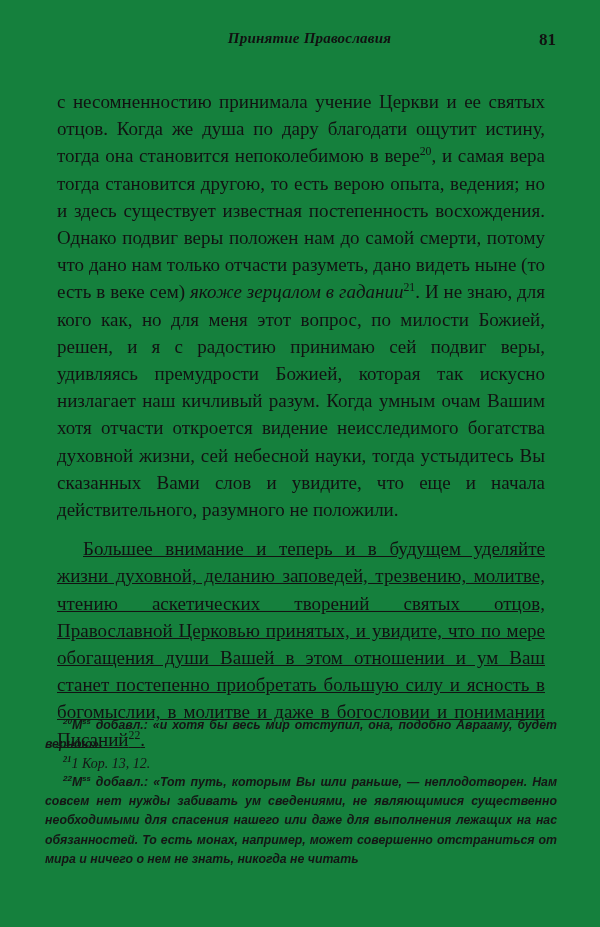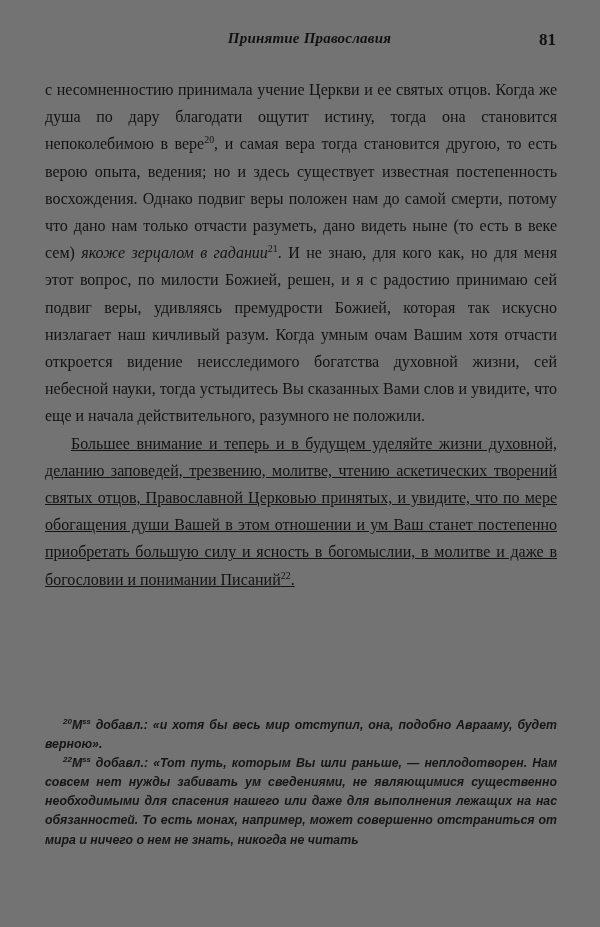--- a/index.html
+++ b/index.html
@@ -14,21 +14,21 @@
     overflow: hidden;
     font-family: "Liberation Serif", "DejaVu Serif", serif;
     color: #1a1a1a;
   }
 
   .page {
     position: absolute;
     left: 0; top: 0;
     width: 600px;
     height: 927px;
-    background: #737373;
+    background: #15803d;
   }
 
   
   .runhead {
     position: absolute;
     left: 45px;
     top: 30px;
     width: 511px;
     height: 24px;
   }
@@ -53,22 +53,22 @@
   }
 
   
   .body-block {
     position: absolute;
     left: 45px;
     top: 76px;
     width: 512px;
   }
   .para {
-    margin: 0;
-    font-size: 16px;
+    margin: 12px;
+    font-size: 19px;
     line-height: 27.2px;
     text-align: justify;
     text-align-last: left;
     color: #121212;
     -webkit-font-smoothing: none;
   }
   .para.indent {
     text-indent: 26px;
   }
   .para + .para {
@@ -137,18 +137,19 @@
     <p class="para"><span>с несомненностию принимала учение Церкви и ее святых отцов. Когда же душа по дару благодати ощутит истину, тогда она становится непоколебимою в вере</span><sup>20</sup><span>, и самая вера тогда становится другою, то есть верою опыта, ведения; но и здесь существует известная постепенность восхождения. Однако подвиг веры положен нам до самой смерти, потому что дано нам только отчасти разуметь, дано видеть ныне (то есть в веке сем) </span><span class="it">якоже зерцалом в гадании</span><sup>21</sup><span>. И не знаю, для кого как, но для меня этот вопрос, по милости Божией, решен, и я с радостию принимаю сей подвиг веры, удивляясь премудрости Божией, которая так искусно низлагает наш кичливый разум. Когда умным очам Вашим хотя отчасти откроется видение неисследимого богатства духовной жизни, сей небесной науки, тогда устыдитесь Вы сказанных Вами слов и увидите, что еще и начала действительного, разумного не положили.</span></p>
 
     <p class="para indent"><span>Большее внимание и теперь и в будущем уделяйте жизни духовной, деланию заповедей, трезвению, молитве, чтению аскетических творений святых отцов, Православной Церковью принятых, и увидите, что по мере обогащения души Вашей в этом отношении и ум Ваш станет постепенно приобретать большую силу и ясность в богомыслии, в молитве и даже в богословии и понимании Писаний</span><sup>22</sup><span>.</span></p>
 
   </div>
 
   <div class="footnotes">
 
     <p class="fn"><span class="fnum">20</span><span class="src">М</span><sup>ss</sup><span> добавл.: «и хотя бы весь мир отступил, она, подобно Аврааму, будет верною».</span></p>
 
+    <p class="fn fn-serif"><span class="fnum">21</span><span>1 Кор. 13, 12.</span></p>
 
     <p class="fn"><span class="fnum">22</span><span class="src">М</span><sup>ss</sup><span> добавл.: «Тот путь, которым Вы шли раньше, — неплодотворен. Нам совсем нет нужды забивать ум сведениями, не являющимися существенно необходимыми для спасения нашего или даже для выполнения лежащих на нас обязанностей. То есть монах, например, может совершенно отстраниться от мира и ничего о нем не знать, никогда не читать</span></p>
 
   </div>
 
 </div>
 
 </body></html>

